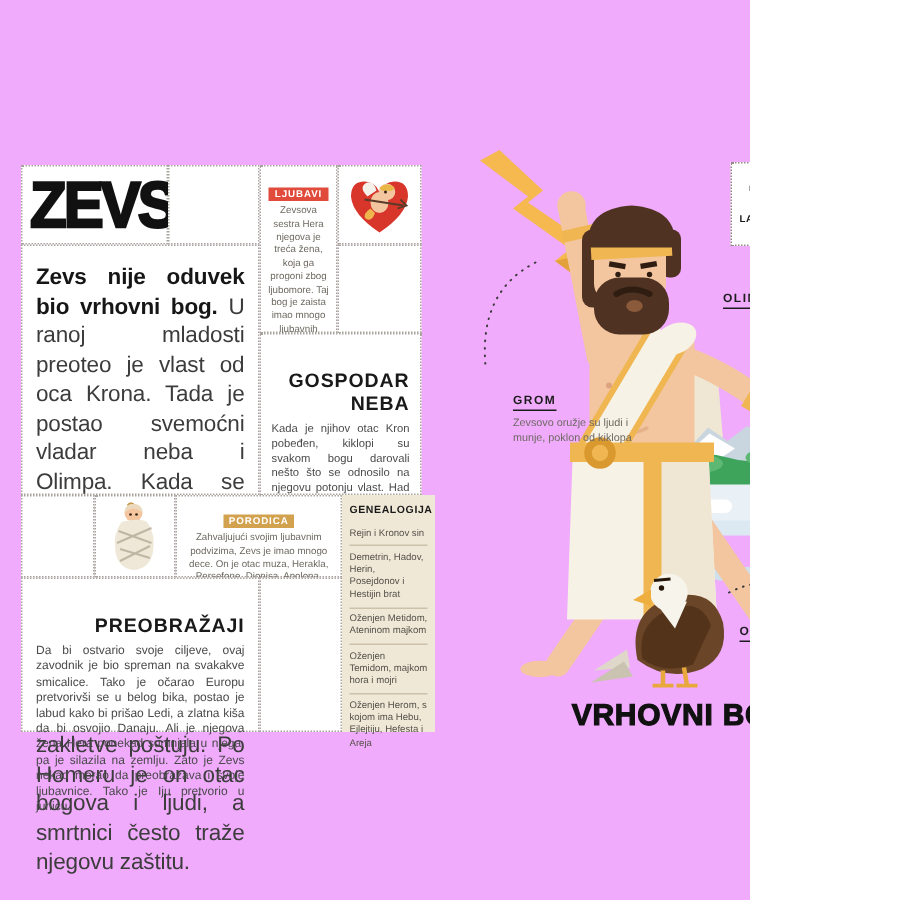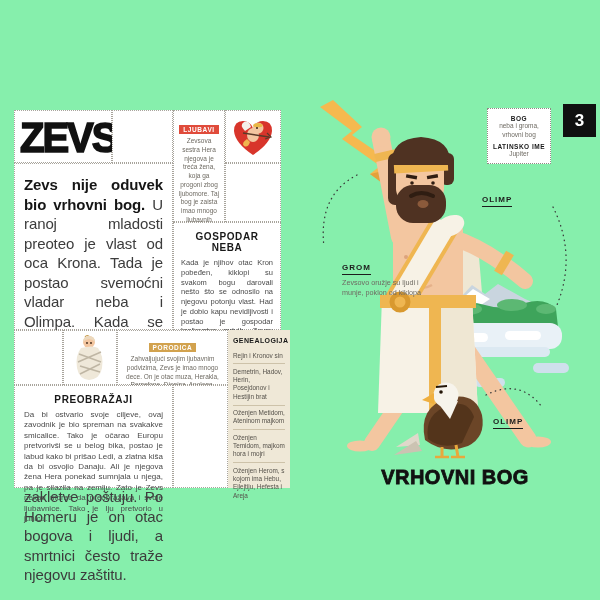--- a/index.html
+++ b/index.html
@@ -1,17 +1,17 @@
 <!DOCTYPE html>
 <html><head>
 <meta charset="utf-8">
 <style>
   html,body{margin:0;padding:0;background:#ffffff;}
   .canvas{
-    position:relative;width:600px;height:600px;background:#86efac;overflow:hidden;
+    position:relative;width:500px;height:600px;background:#f0abfc;overflow:hidden;
     font-family:"Liberation Sans","DejaVu Sans",sans-serif;color:#3f3f3f;
   }
   .cell{position:absolute;border:1px dotted #a8a49c;box-sizing:border-box;background:#fff;}
   
   .cell-title{left:14px;top:110px;width:98px;height:53px;display:flex;align-items:center;}
   .cell-b{left:112px;top:110px;width:61px;height:53px;}
   .cell-intro{left:14px;top:163px;width:159px;height:167px;padding:11px 9px;}
   .cell-ljubavi{left:173px;top:110px;width:52px;height:112px;padding:7px 3px;text-align:center;}
   .cell-cupid{left:225px;top:110px;width:56px;height:53px;display:flex;align-items:center;justify-content:center;}
   .cell-undercupid{left:225px;top:163px;width:56px;height:59px;}
@@ -26,21 +26,21 @@
   
   .big-title{font-size:40px;font-weight:900;color:#111;letter-spacing:-2px;line-height:.9;
     -webkit-text-stroke:1.6px #111;padding-left:5px;transform:scaleY(1.08);transform-origin:left center;}
   .intro-text{font-size:15px;line-height:1.3;color:#3c3c3c;text-align:justify;letter-spacing:-.1px;}
   .intro-text b{color:#161616;}
   .tag{display:inline-block;color:#fff;font-size:6.5px;font-weight:bold;letter-spacing:.6px;
     padding:1.5px 4px 1px;margin-bottom:3px;}
   .tag-red{background:#e04b3b;}
   .tag-gold{background:#d2a24e;}
   .tiny-center{font-size:6.5px;line-height:1.35;color:#6e6a62;text-align:center;}
-  .box-heading{font-size:10px;font-weight:bold;color:#191919;text-align:center;letter-spacing:.6px;margin:0 0 5px;}
+  .box-heading{font-size:13px;font-weight:bold;color:#191919;text-align:right;letter-spacing:.6px;margin:15px 0 5px;}
   .box-text{font-size:7.5px;line-height:1.3;color:#4a4a4a;text-align:justify;}
   .gen-heading{font-size:7px;font-weight:bold;color:#191919;letter-spacing:.4px;margin-bottom:4px;}
   .gen-entry{font-size:6.4px;line-height:1.3;color:#55514a;padding:3.5px 0;}
   .gen-entry + .gen-entry{border-top:1px solid #cdc2a9;}
   
   .illustration{position:absolute;left:300px;top:95px;width:290px;height:380px;}
   .info-box{position:absolute;left:487px;top:108px;width:64px;height:56px;border:1px dotted #8f8b84;
     box-sizing:border-box;text-align:center;padding-top:6px;background:#fff;}
   .info-label{font-size:6.5px;font-weight:bold;color:#181818;letter-spacing:.5px;}
   .info-value{font-size:6.5px;color:#6e6a62;line-height:1.35;}

